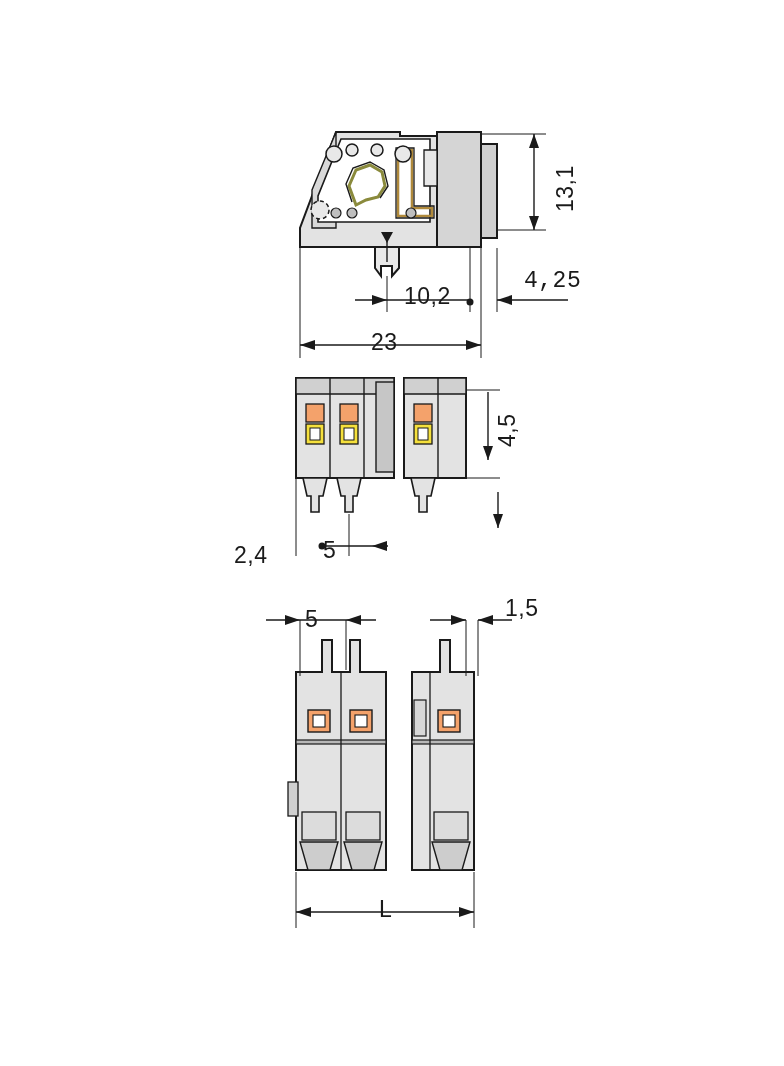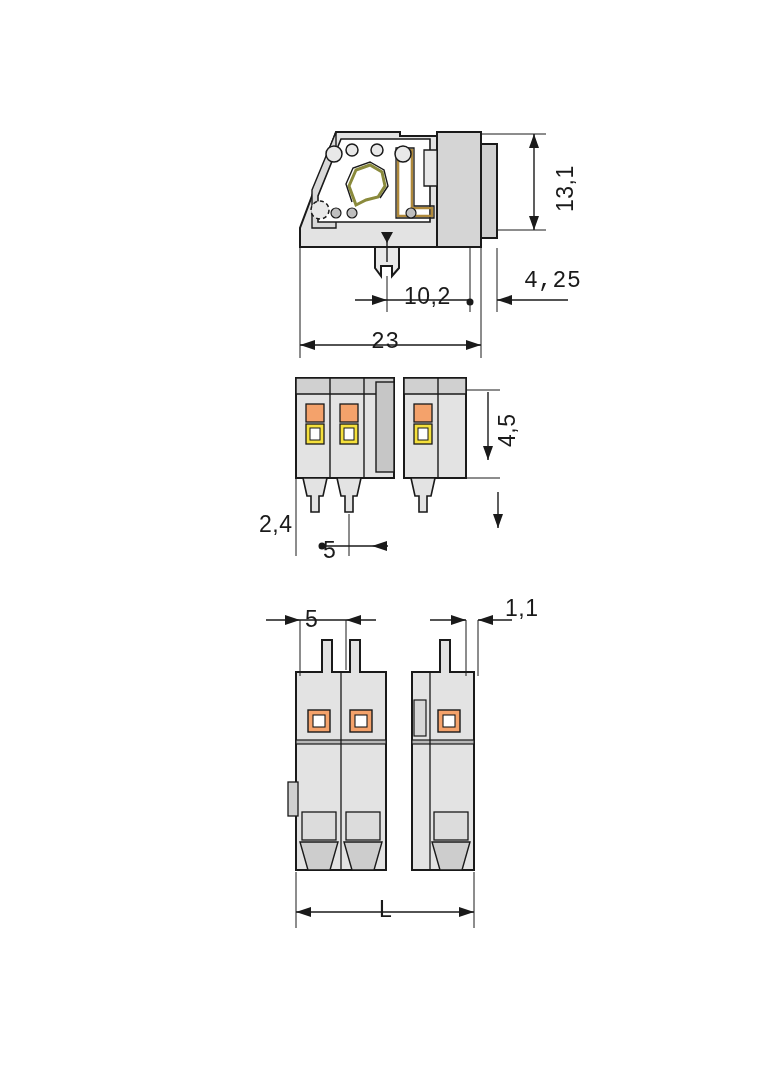--- a/index.html
+++ b/index.html
@@ -192,25 +192,25 @@
     <path d="M474 912 L459 907 L459 917 Z" fill="#1a1a1a"></path>
   </g>
 </svg>
 
 <div class="dim-label vertical" style="left:552px; top:212px;">13,1</div>
 
 <div class="dim-label" style="left:524px; top:268px;font-family:Liberation Mono, monospace;">4,25</div>
 
 <div class="dim-label" style="left:404px; top:283px;">10,2</div>
 
-<div class="dim-label" style="left:371px; top:329px;font-family:Liberation Mono, monospace;">23</div>
+<div class="dim-label" style="left:371px; top:329px;">23</div>
 
 <div class="dim-label vertical" style="left:494px; top:447px;">4,5</div>
 
-<div class="dim-label" style="left:234px; top:511px;margin-left:25px;">2,4</div>
+<div class="dim-label" style="left:234px; top:542px;">2,4</div>
 
 <div class="dim-label" style="left:323px; top:537px;">5</div>
 
 <div class="dim-label" style="left:305px; top:606px;">5</div>
 
-<div class="dim-label" style="left:505px; top:595px;">1,1</div>
+<div class="dim-label" style="left:505px; top:595px;">1,5</div>
 
 <div class="dim-label" style="left:379px; top:896px;">L</div>
 
 </body></html>

